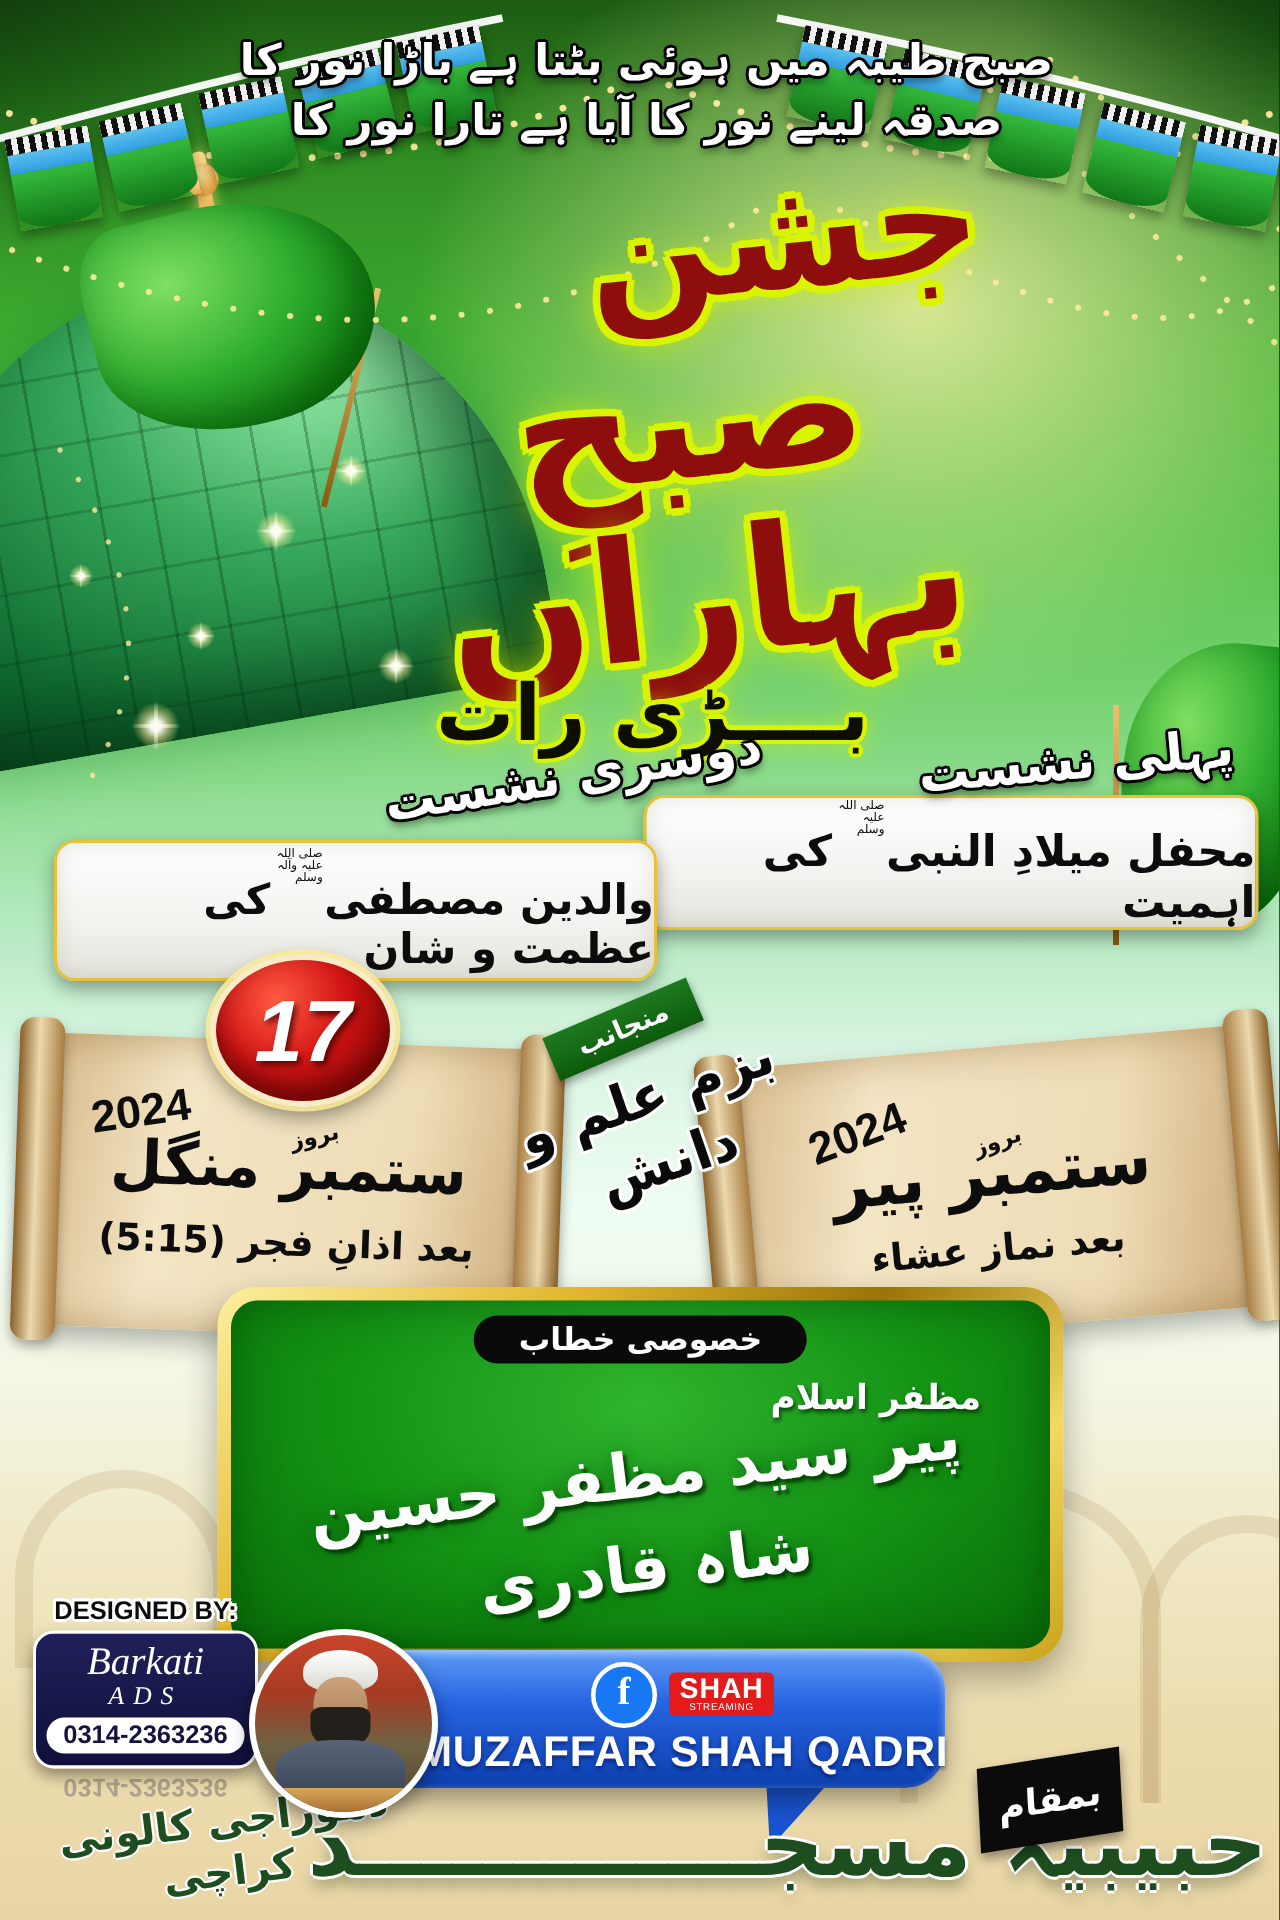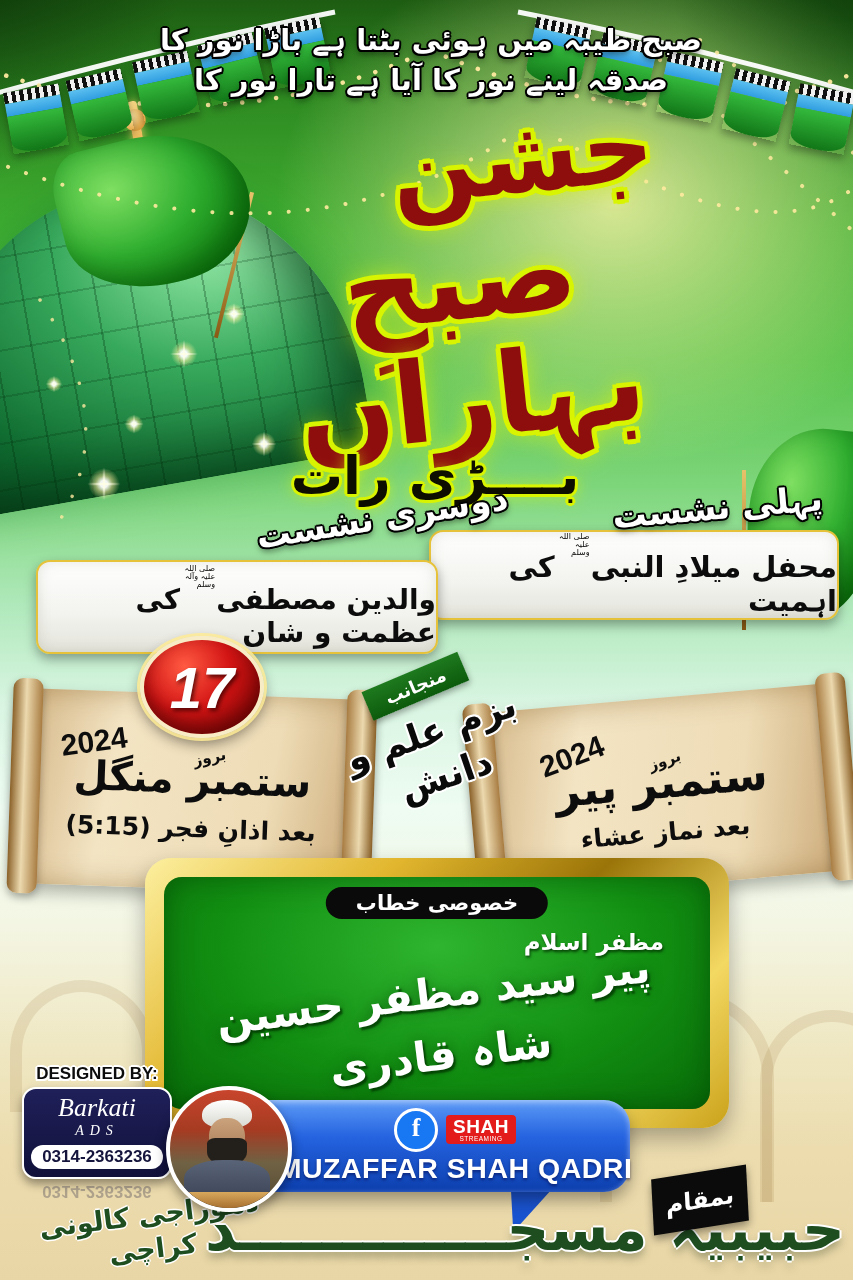--- a/index.html
+++ b/index.html
@@ -83,32 +83,32 @@
     background:radial-gradient(circle at 35% 28%,#ff5a42,#d31414 45%,#7d0404 90%);
     border:4px solid #f7ecc6;box-shadow:0 0 0 3px rgba(255,236,150,.85),0 6px 14px rgba(0,0,0,.45), inset 0 -10px 18px rgba(60,0,0,.55);
     color:#fff;font-weight:bold;font-size:58px;font-family:"Liberation Sans","DejaVu Sans",sans-serif;text-shadow:2px 3px 4px rgba(60,0,0,.8);font-style:italic;}
   .bdg16{left:592px;top:638px;}
   .bdg17{left:140px;top:636px;}
   
   .org{left:342px;top:668px;width:180px;z-index:7;transform:rotate(-19deg);text-align:center;direction:rtl;}
   .org-ribbon{display:inline-block;background:linear-gradient(180deg,#1e7a1e,#0c5a0c);color:#fff;font-size:18px;font-weight:bold;padding:5px 20px;transform:rotate(-4deg);box-shadow:0 3px 6px rgba(0,0,0,.35);}
   .org-name{margin-top:10px;color:#0a0a0a;font-weight:bold;font-size:36px;line-height:46px;}
   
-  .banner{left:145px;top:858px;width:546px;height:232px;z-index:7;border-radius:26px;padding:19px;
+  .banner{left:145px;top:858px;width:546px;height:232px;z-index:7;border-radius:26px;padding:9px;
     background:linear-gradient(135deg,#fdf0a0,#e2b62e 30%,#9a7408 55%,#f3d862 80%,#caa21a);box-shadow:0 10px 22px rgba(0,0,0,.3);}
   .banner-in{position:relative;width:100%;height:100%;border-radius:18px;background:radial-gradient(ellipse at 50% 30%,#2fb52f,#129012 55%,#086c08 100%);box-shadow:inset 0 0 30px rgba(0,60,0,.5);overflow:hidden;}
   .special-pill{position:absolute;left:50%;top:10px;transform:translateX(-50%);background:#0a0a0a;color:#fff;font-size:21px;font-weight:bold;padding:4px 30px;border-radius:22px;white-space:nowrap;direction:rtl;}
   .honor-title{position:absolute;right:46px;top:52px;color:#fff;font-size:23px;font-weight:bold;direction:rtl;text-shadow:1px 2px 3px rgba(0,40,0,.8);}
   .speaker-name{position:absolute;left:28px;right:28px;top:86px;transform:rotate(-7deg);color:#fff;font-weight:bold;font-size:42px;line-height:62px;text-align:center;direction:rtl;text-shadow:2px 3px 2px rgba(0,50,0,.75),0 0 14px rgba(0,60,0,.5);}
   
   .dz{left:22px;top:1064px;width:150px;z-index:8;text-align:center;}
   .dz-head{font-weight:bold;font-size:17px;color:#0c0c0c;}
   .dz-box{margin-top:3px;background:linear-gradient(180deg,#20205a,#10103a);border:2px solid #fff;border-radius:14px;padding:5px 4px 8px;box-shadow:0 5px 10px rgba(0,0,0,.4);}
   .dz-name{color:#fff;font-family:"Liberation Serif","DejaVu Serif",serif;font-style:italic;font-size:26px;line-height:28px;}
-  .dz-sub{color:#fff;font-family:"Liberation Serif","DejaVu Serif",serif;font-style:italic;font-size:14px;letter-spacing:6px;line-height:18px;}
+  .dz-sub{color:#fff;font-family:"Liberation Serif","DejaVu Serif",serif;font-style:italic;font-size:17px;letter-spacing:6px;line-height:18px;}
   .dz-pill{margin:5px auto 0;background:#fff;border-radius:12px;width:132px;font-weight:bold;font-size:17px;color:#14143c;padding:2px 0;}
   .dz-refl{transform:scaleY(-1);opacity:.28;color:#14143c;font-weight:bold;font-size:17px;margin-top:2px;}
   
   .bluebar{left:178px;top:1100px;width:452px;height:92px;z-index:8;border-radius:46px 26px 26px 46px;
     background:linear-gradient(180deg,#5d9bf7 0%,#2563e0 40%,#0c3fae 100%);box-shadow:0 8px 16px rgba(0,0,0,.35), inset 0 2px 6px rgba(255,255,255,.5);}
   .bar-tail{left:505px;top:1186px;width:0;height:0;border-left:14px solid transparent;border-right:30px solid transparent;border-top:46px solid #1a53d0;transform:skewX(-14deg);z-index:7;}
   .photo{position:absolute;left:-12px;top:-14px;width:118px;height:118px;border-radius:50%;border:4px solid #fff;overflow:hidden;z-index:9;
     background:linear-gradient(180deg,#c8452c 0%,#a53b22 34%,#6f6244 62%,#51452f 100%);box-shadow:0 5px 12px rgba(0,0,0,.4);}
   .ph-turban{position:absolute;left:32px;top:10px;width:50px;height:28px;border-radius:50% 50% 40% 40%;background:linear-gradient(180deg,#fff,#d8d8d0);}
   .ph-face{position:absolute;left:39px;top:28px;width:36px;height:38px;border-radius:46%;background:linear-gradient(180deg,#caa27c,#a87c56);}

